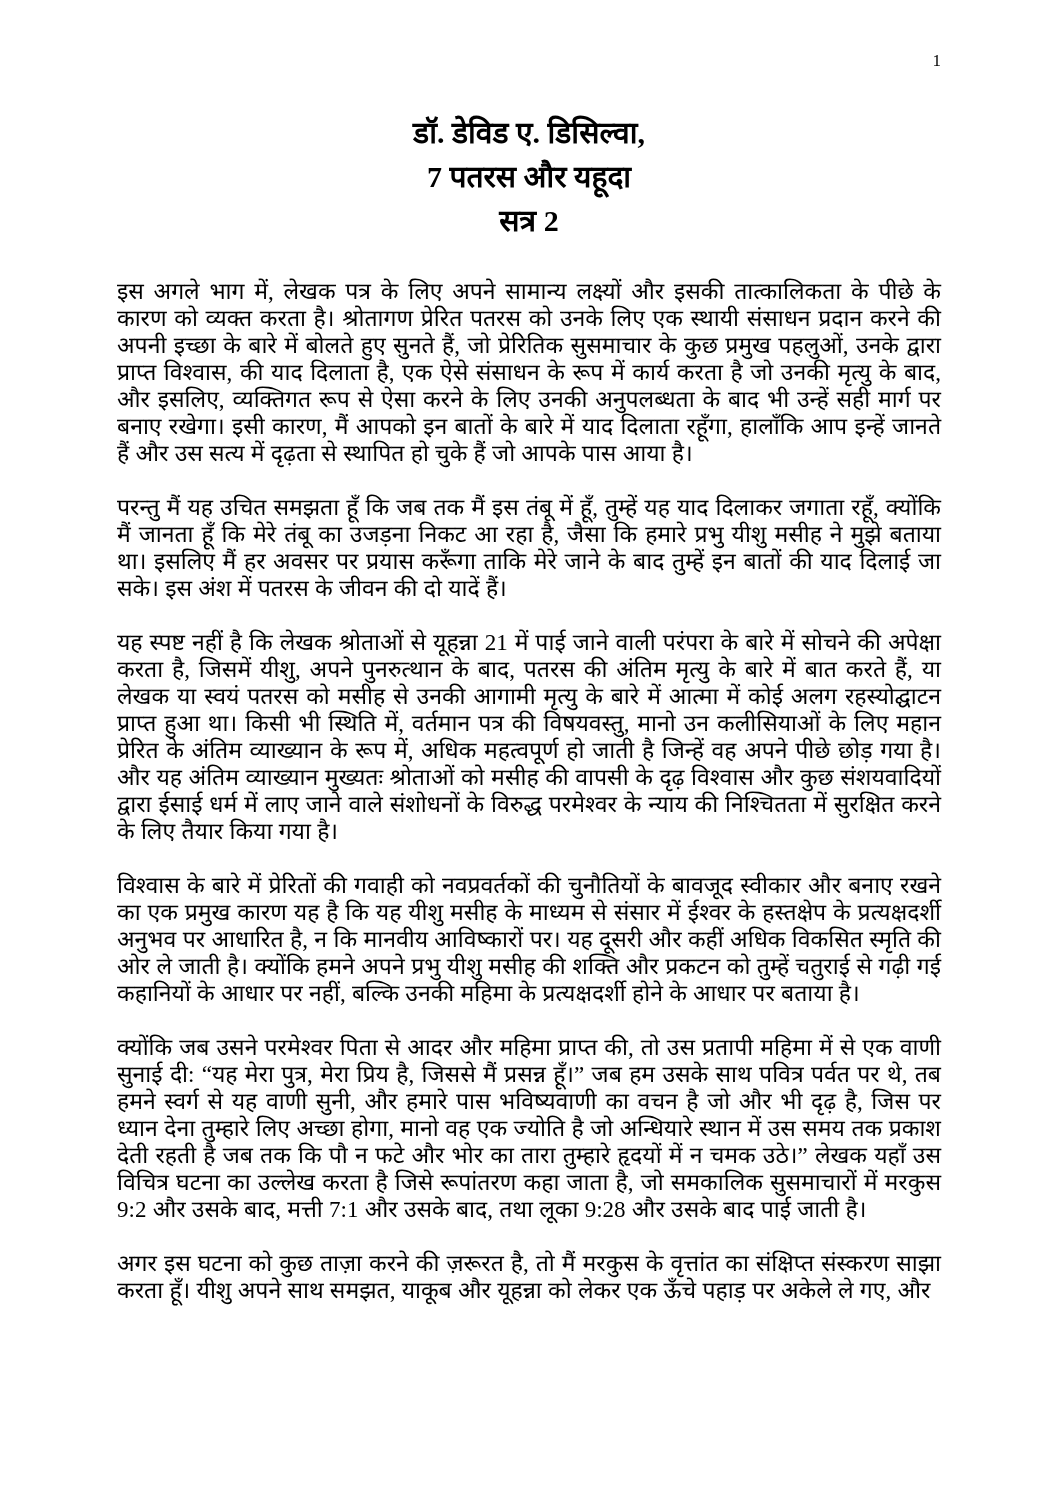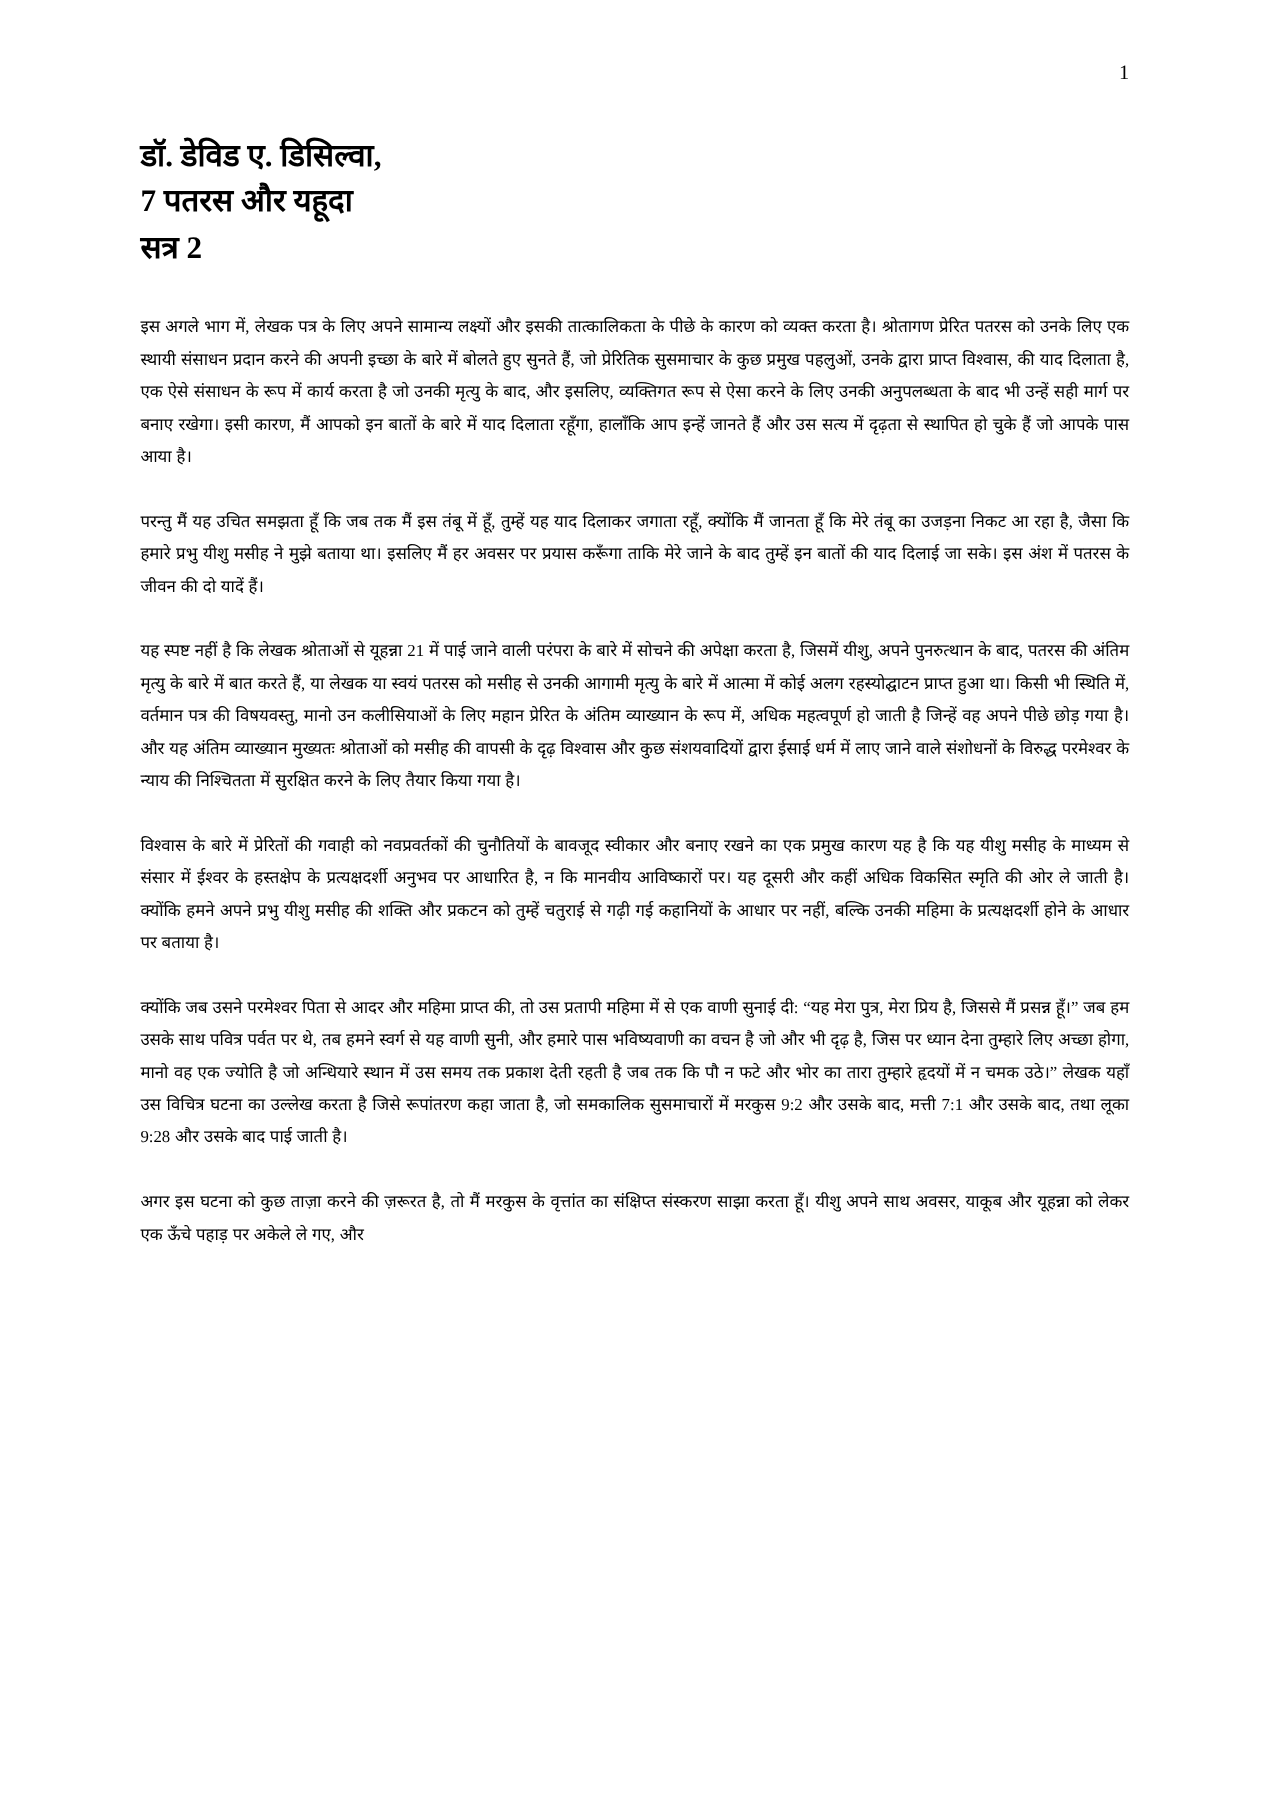--- a/index.html
+++ b/index.html
@@ -19,30 +19,30 @@
     font-family: "Liberation Serif", "DejaVu Serif", serif;
   }
   .page-number {
     text-align: right;
     font-size: 17px;
     line-height: 1.1;
     margin-bottom: 28px;
   }
   .doc-title {
     margin: 40px 0 34px 0;
-    text-align: left;
-    font-size: 26px;
+    text-align: center;
+    font-size: 30px;
     font-weight: bold;
     line-height: 1.48;
   }
   .doc-title .title-line {
     display: block;
   }
   .para {
-    font-size: 14px;
+    font-size: 23px;
     line-height: 27px;
     text-align: justify;
     margin: 0 0 27px 0;
     word-spacing: 0.5px;
   }
 </style>
 </head>
 <body>
 
 <div class="page">
@@ -58,15 +58,15 @@
   <p class="para">इस अगले भाग में, लेखक पत्र के लिए अपने सामान्य लक्ष्यों और इसकी तात्कालिकता के पीछे के कारण को व्यक्त करता है। श्रोतागण प्रेरित पतरस को उनके लिए एक स्थायी संसाधन प्रदान करने की अपनी इच्छा के बारे में बोलते हुए सुनते हैं, जो प्रेरितिक सुसमाचार के कुछ प्रमुख पहलुओं, उनके द्वारा प्राप्त विश्वास, की याद दिलाता है, एक ऐसे संसाधन के रूप में कार्य करता है जो उनकी मृत्यु के बाद, और इसलिए, व्यक्तिगत रूप से ऐसा करने के लिए उनकी अनुपलब्धता के बाद भी उन्हें सही मार्ग पर बनाए रखेगा। इसी कारण, मैं आपको इन बातों के बारे में याद दिलाता रहूँगा, हालाँकि आप इन्हें जानते हैं और उस सत्य में दृढ़ता से स्थापित हो चुके हैं जो आपके पास आया है।</p>
 
   <p class="para">परन्तु मैं यह उचित समझता हूँ कि जब तक मैं इस तंबू में हूँ, तुम्हें यह याद दिलाकर जगाता रहूँ, क्योंकि मैं जानता हूँ कि मेरे तंबू का उजड़ना निकट आ रहा है, जैसा कि हमारे प्रभु यीशु मसीह ने मुझे बताया था। इसलिए मैं हर अवसर पर प्रयास करूँगा ताकि मेरे जाने के बाद तुम्हें इन बातों की याद दिलाई जा सके। इस अंश में पतरस के जीवन की दो यादें हैं।</p>
 
   <p class="para">यह स्पष्ट नहीं है कि लेखक श्रोताओं से यूहन्ना 21 में पाई जाने वाली परंपरा के बारे में सोचने की अपेक्षा करता है, जिसमें यीशु, अपने पुनरुत्थान के बाद, पतरस की अंतिम मृत्यु के बारे में बात करते हैं, या लेखक या स्वयं पतरस को मसीह से उनकी आगामी मृत्यु के बारे में आत्मा में कोई अलग रहस्योद्घाटन प्राप्त हुआ था। किसी भी स्थिति में, वर्तमान पत्र की विषयवस्तु, मानो उन कलीसियाओं के लिए महान प्रेरित के अंतिम व्याख्यान के रूप में, अधिक महत्वपूर्ण हो जाती है जिन्हें वह अपने पीछे छोड़ गया है। और यह अंतिम व्याख्यान मुख्यतः श्रोताओं को मसीह की वापसी के दृढ़ विश्वास और कुछ संशयवादियों द्वारा ईसाई धर्म में लाए जाने वाले संशोधनों के विरुद्ध परमेश्वर के न्याय की निश्चितता में सुरक्षित करने के लिए तैयार किया गया है।</p>
 
   <p class="para">विश्वास के बारे में प्रेरितों की गवाही को नवप्रवर्तकों की चुनौतियों के बावजूद स्वीकार और बनाए रखने का एक प्रमुख कारण यह है कि यह यीशु मसीह के माध्यम से संसार में ईश्वर के हस्तक्षेप के प्रत्यक्षदर्शी अनुभव पर आधारित है, न कि मानवीय आविष्कारों पर। यह दूसरी और कहीं अधिक विकसित स्मृति की ओर ले जाती है। क्योंकि हमने अपने प्रभु यीशु मसीह की शक्ति और प्रकटन को तुम्हें चतुराई से गढ़ी गई कहानियों के आधार पर नहीं, बल्कि उनकी महिमा के प्रत्यक्षदर्शी होने के आधार पर बताया है।</p>
 
   <p class="para">क्योंकि जब उसने परमेश्वर पिता से आदर और महिमा प्राप्त की, तो उस प्रतापी महिमा में से एक वाणी सुनाई दी: “यह मेरा पुत्र, मेरा प्रिय है, जिससे मैं प्रसन्न हूँ।” जब हम उसके साथ पवित्र पर्वत पर थे, तब हमने स्वर्ग से यह वाणी सुनी, और हमारे पास भविष्यवाणी का वचन है जो और भी दृढ़ है, जिस पर ध्यान देना तुम्हारे लिए अच्छा होगा, मानो वह एक ज्योति है जो अन्धियारे स्थान में उस समय तक प्रकाश देती रहती है जब तक कि पौ न फटे और भोर का तारा तुम्हारे हृदयों में न चमक उठे।” लेखक यहाँ उस विचित्र घटना का उल्लेख करता है जिसे रूपांतरण कहा जाता है, जो समकालिक सुसमाचारों में मरकुस 9:2 और उसके बाद, मत्ती 7:1 और उसके बाद, तथा लूका 9:28 और उसके बाद पाई जाती है।</p>
 
-  <p class="para">अगर इस घटना को कुछ ताज़ा करने की ज़रूरत है, तो मैं मरकुस के वृत्तांत का संक्षिप्त संस्करण साझा करता हूँ। यीशु अपने साथ अवसर, याकूब और यूहन्ना को लेकर एक ऊँचे पहाड़ पर अकेले ले गए, और</p>
+  <p class="para">अगर इस घटना को कुछ ताज़ा करने की ज़रूरत है, तो मैं मरकुस के वृत्तांत का संक्षिप्त संस्करण साझा करता हूँ। यीशु अपने साथ समझत, याकूब और यूहन्ना को लेकर एक ऊँचे पहाड़ पर अकेले ले गए, और</p>
 
 </div>
 
 </body></html>

